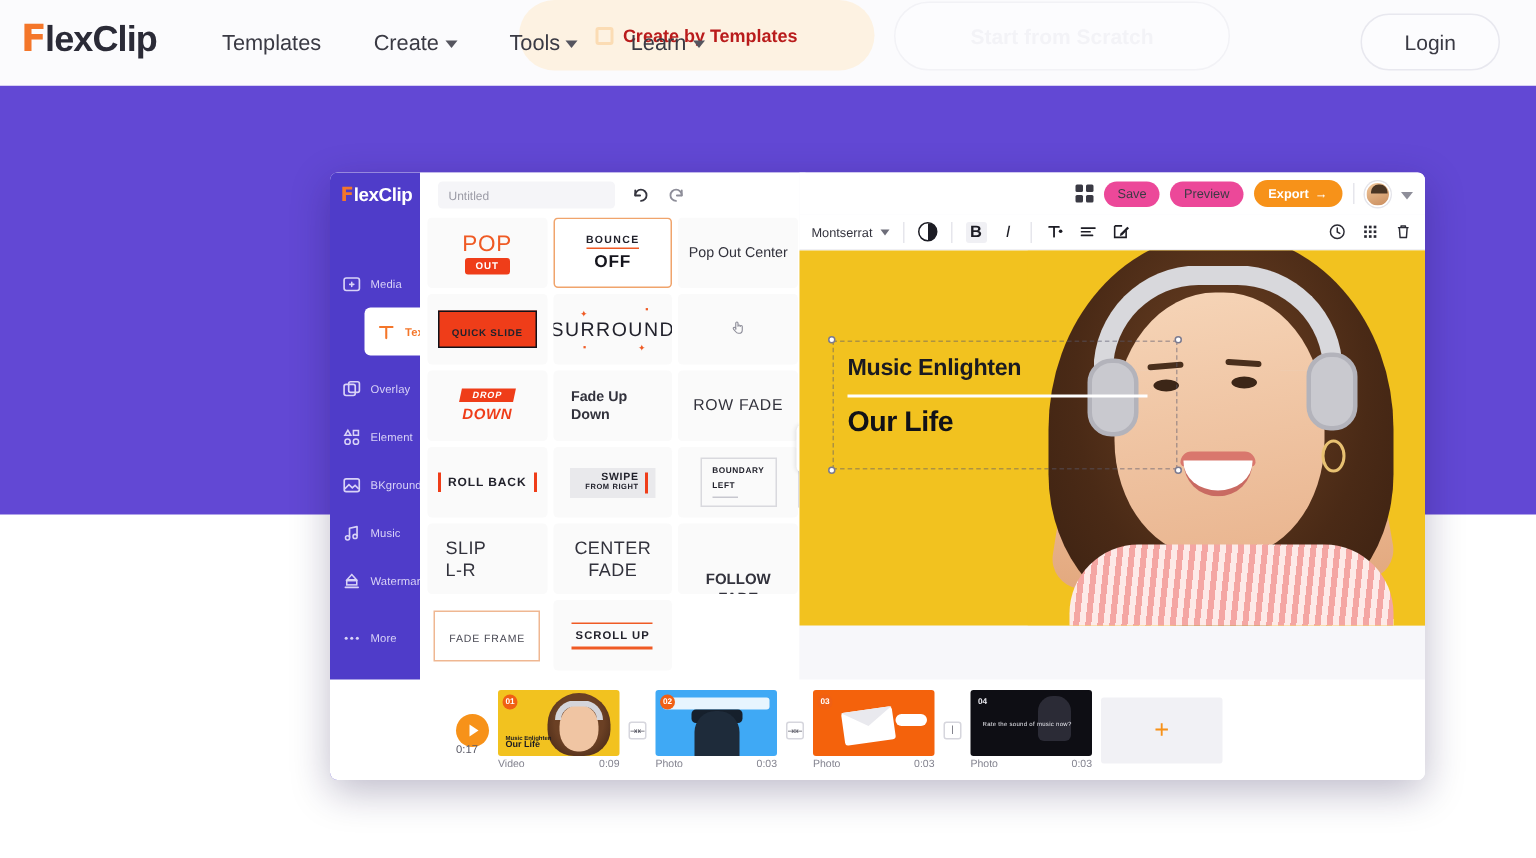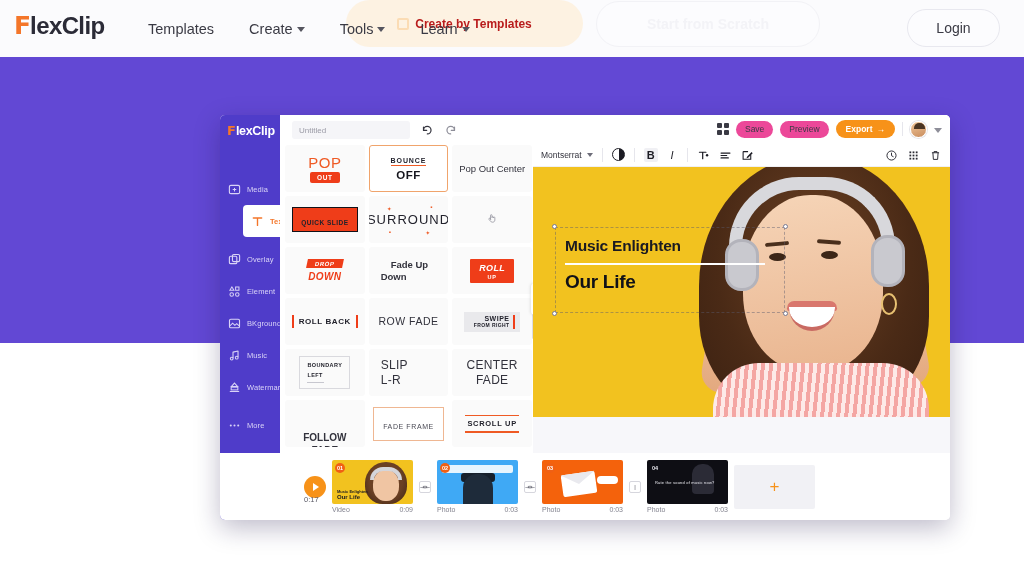--- a/index.html
+++ b/index.html
@@ -430,40 +430,34 @@
         </div>
 
         <div class="tile">
           <div style="display:flex;flex-direction:column;align-items:center;gap:3px;">
             <span class="drop-tag">DROP</span>
             <span class="t-down">DOWN</span>
           </div>
         </div>
         <div class="tile">
           <div style="text-align:left;width:100%;padding-left:9px;">
-            <div class="tile-txt bold" style="text-align:left;margin-left:10px;">Fade Up</div>
+            <div class="tile-txt bold" style="text-align:left;">Fade Up</div>
             <div class="tile-txt bold" style="text-align:left;">Down</div>
           </div>
         </div>
-        <div class="tile">
-          <div class="rollbox">
-            <span class="r1">ROLL</span>
-            <span class="r2">UP</span>
-          </div>
-        </div>
-
+
+        <div class="tile">
+          <span class="tile-txt" style="font-size:10.5px;letter-spacing:0.5px;">ROW FADE</span>
+        </div>
         <div class="tile">
           <div class="rbwrap">
             <i class="rbar"></i>
             <span class="t-rollback">ROLL BACK</span>
             <i class="rbar"></i>
           </div>
-        </div>
-        <div class="tile">
-          <span class="tile-txt" style="font-size:10.5px;letter-spacing:0.5px;">ROW FADE</span>
         </div>
         <div class="tile">
           <div class="swipebox">
             <div class="sw">
               <div class="s1">SWIPE</div>
               <div class="s2">FROM RIGHT</div>
             </div>
             <i class="sbar"></i>
           </div>
         </div>

